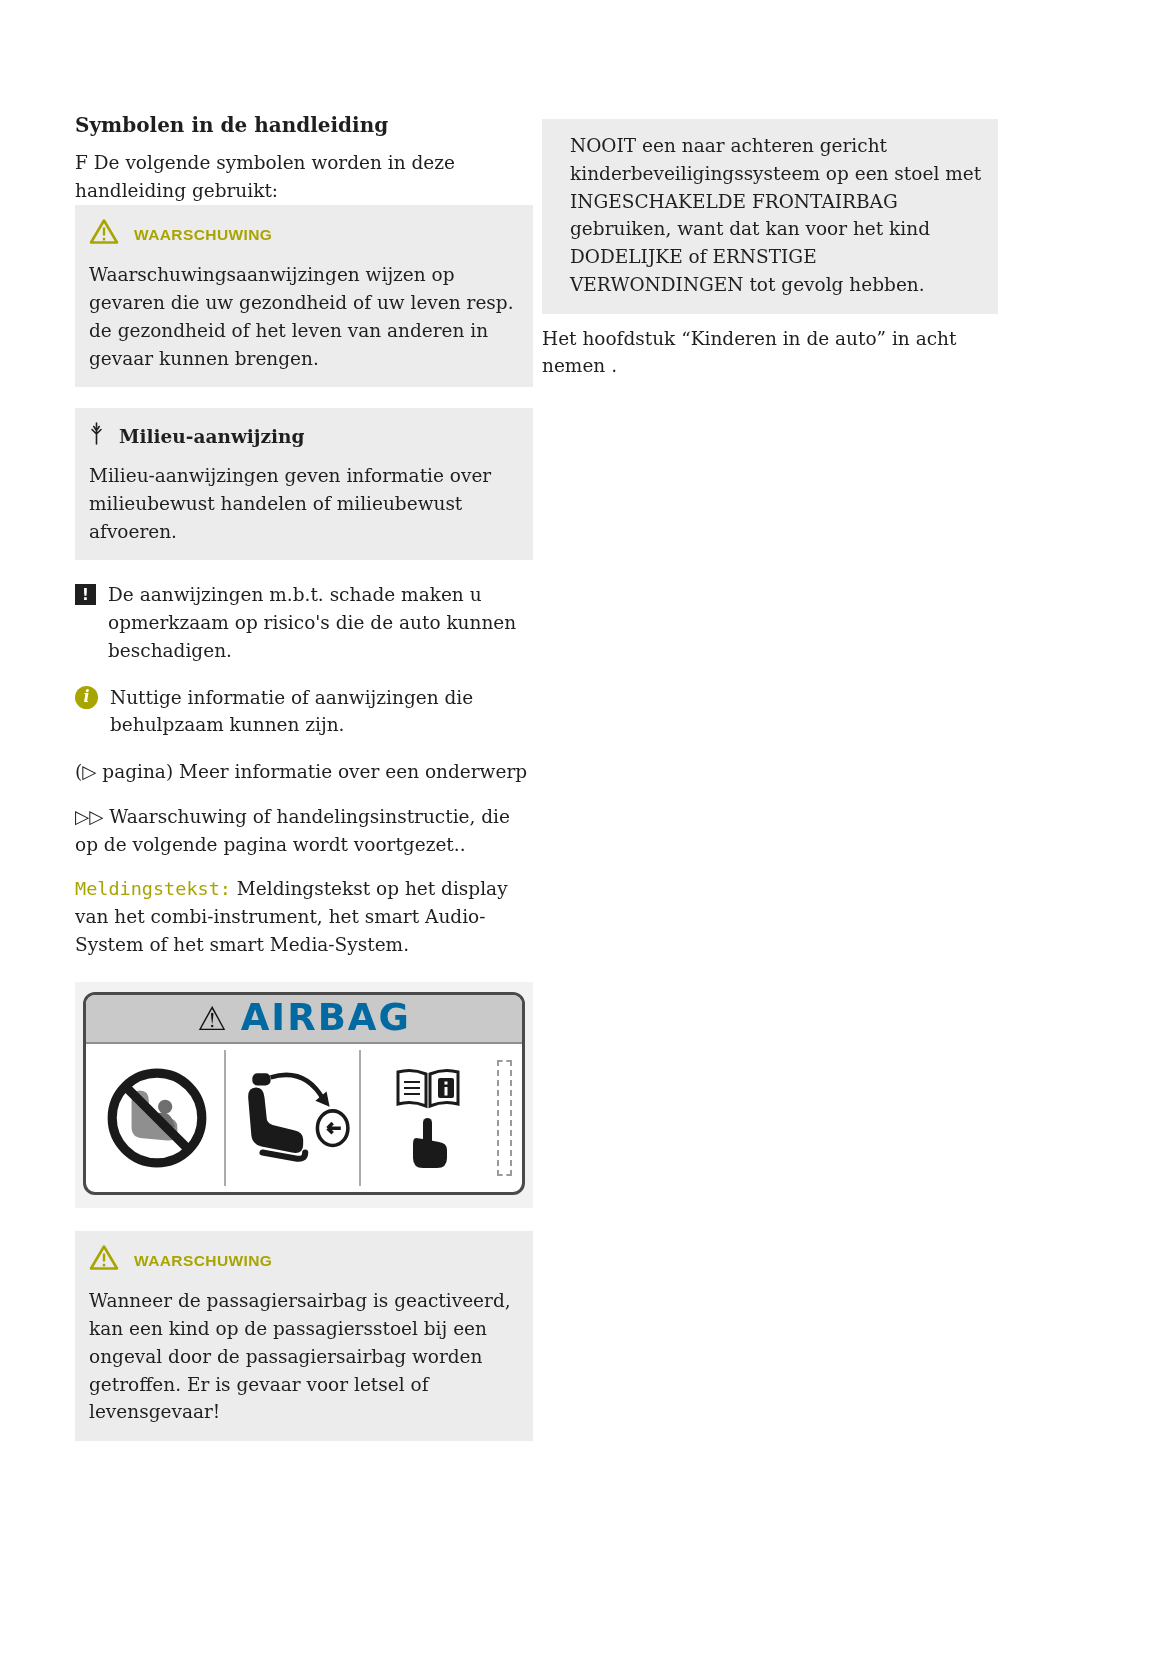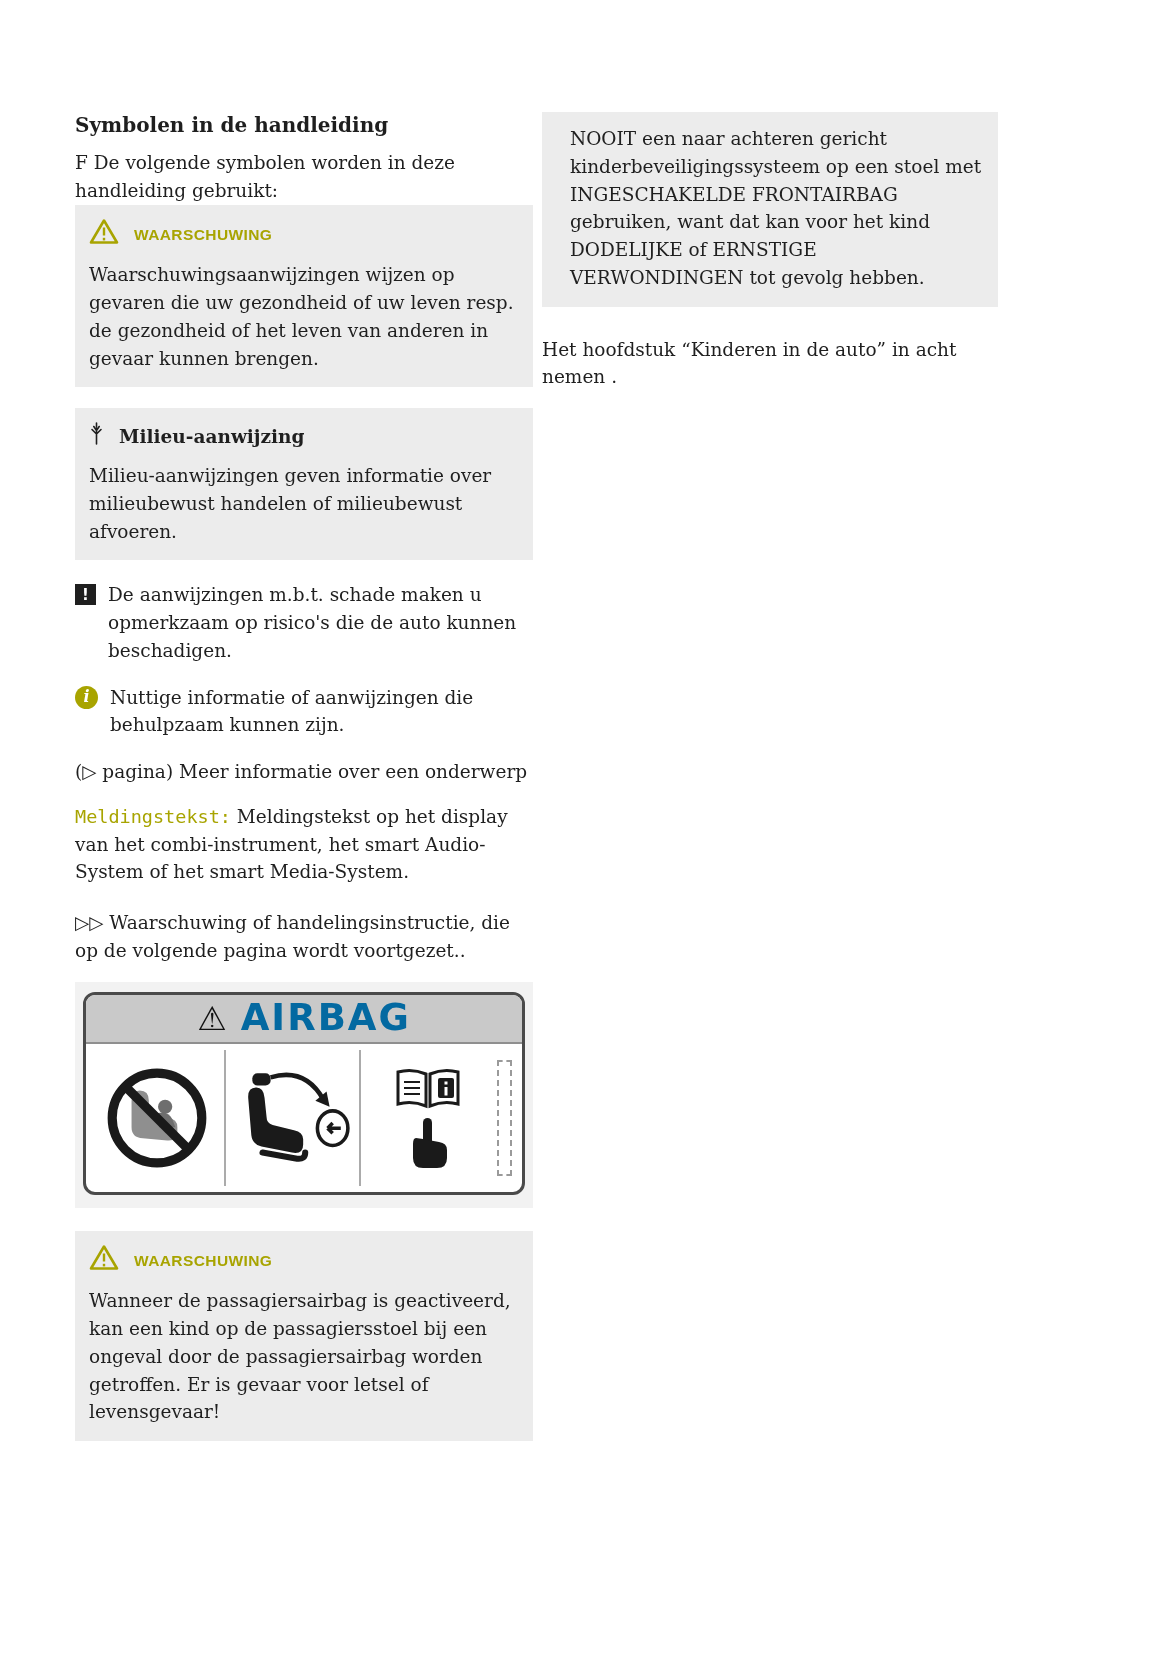--- a/index.html
+++ b/index.html
@@ -59,22 +59,22 @@
   .airbag-warn { font-family: "DejaVu Sans", sans-serif; font-size: 33px; line-height: 1; color: #111; }
   .airbag-title {
     font-family: "DejaVu Sans", sans-serif; font-weight: bold;
     font-size: 37px; letter-spacing: 2px; color: #0369a1;
   }
   .airbag-body { display: flex; align-items: center; height: 148px; padding: 6px 4px; }
   .cell { flex: 1; height: 100%; display: flex; align-items: center; justify-content: center; border-right: 2px solid #ababab; }
   .cell.last { border-right: none; }
   .dash-strip { flex: 0 0 auto; width: 15px; height: 116px; border: 2px dashed #9a9a9a; margin: 0 6px 0 2px; }
 
-  .cont { margin: 2px 0 0; padding-left: 28px; }
-  .chapter { margin: 29px 0 0; }
+  .cont { margin: 9px 0 0; padding-left: 28px; }
+  .chapter { margin: 11px 0 0; }
 </style>
 </head>
 <body>
 
 <div class="page">
 
   <div class="col">
 
     <h1 class="title">Symbolen in de handleiding</h1>
     <p class="intro">F De volgende symbolen worden in deze handleiding gebruikt:</p>
@@ -112,23 +112,23 @@
 
     <div class="hang">
       <span class="info-icon">i</span>
       <p>Nuttige informatie of aanwijzingen die behulpzaam kunnen zijn.</p>
     </div>
 
 
 
     <p class="inst">(▷ pagina) Meer informatie over een onderwerp</p>
 
+    <p class="inst">▷▷ Waarschuwing of handelingsinstructie, die op de volgende pagina wordt voortgezet..</p>
+
     <p class="inst msg"><span class="mono">Meldingstekst:</span> <span>Meldingstekst op het display van het combi-instrument, het smart Audio-System of het smart Media-System.</span></p>
-
-    <p class="inst">▷▷ Waarschuwing of handelingsinstructie, die op de volgende pagina wordt voortgezet..</p>
 
     <figure class="airbag-fig" style="margin-left:0; margin-right:0;">
       <div class="airbag-label">
         <div class="airbag-head">
           <span class="airbag-warn">⚠</span>
           <span class="airbag-title">AIRBAG</span>
         </div>
         <div class="airbag-body">
 
           <div class="cell">

